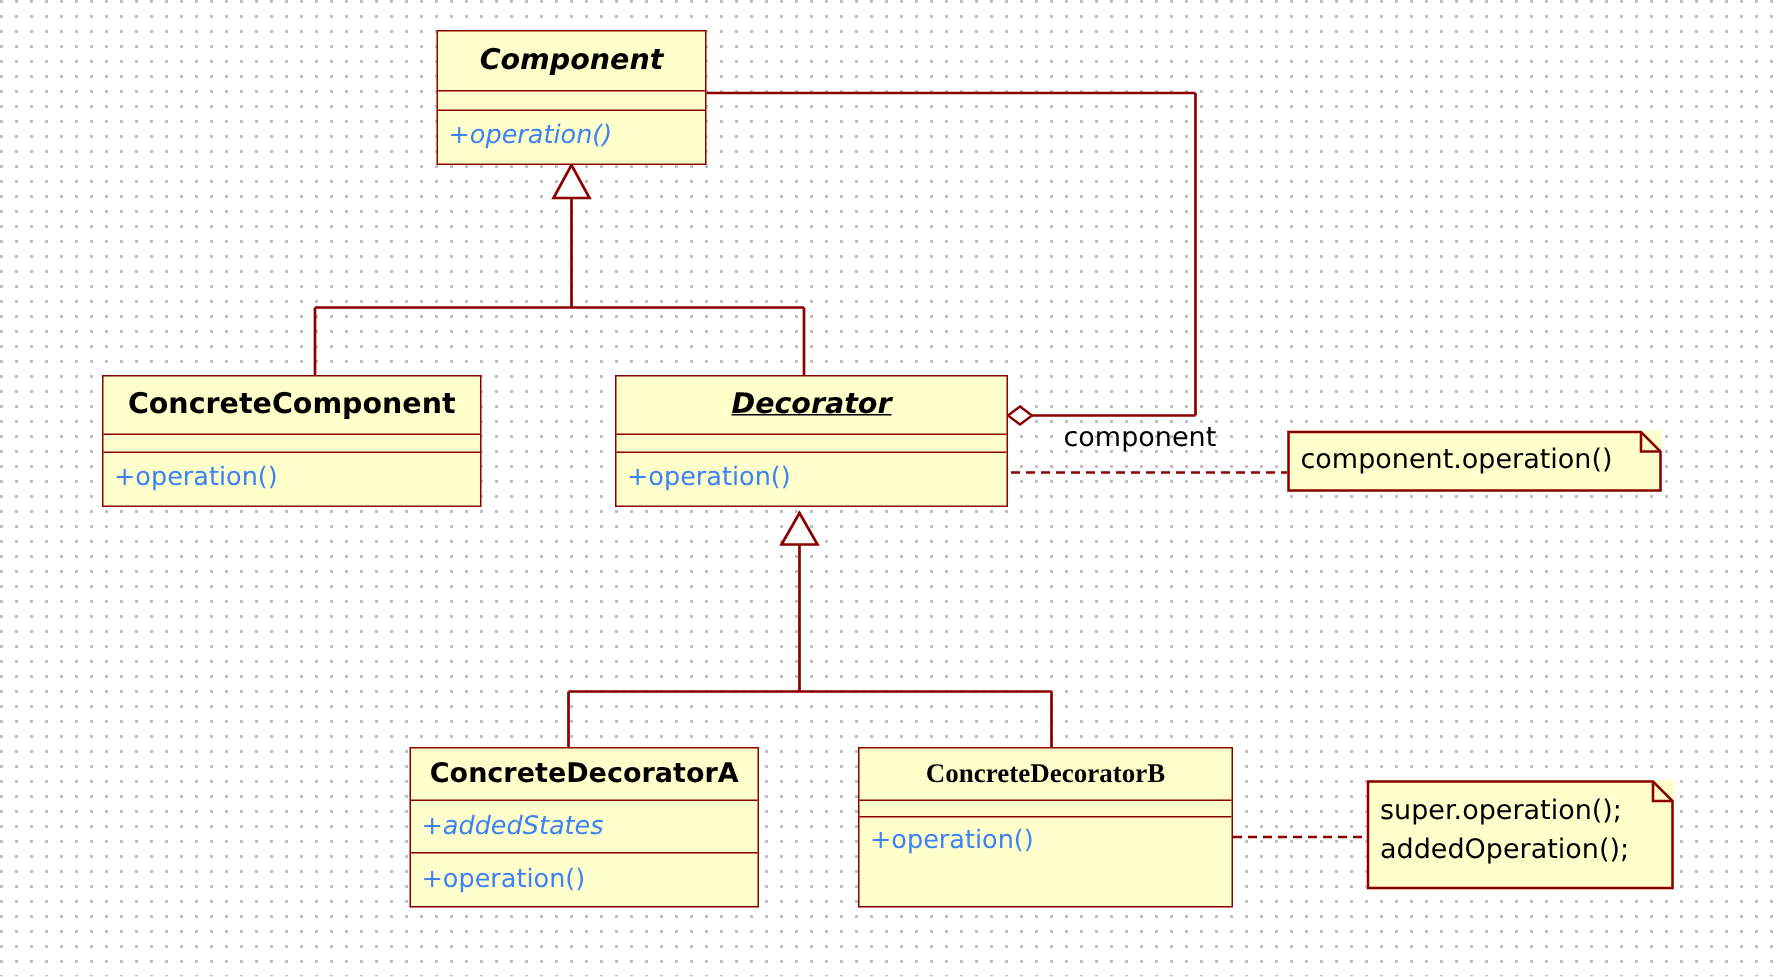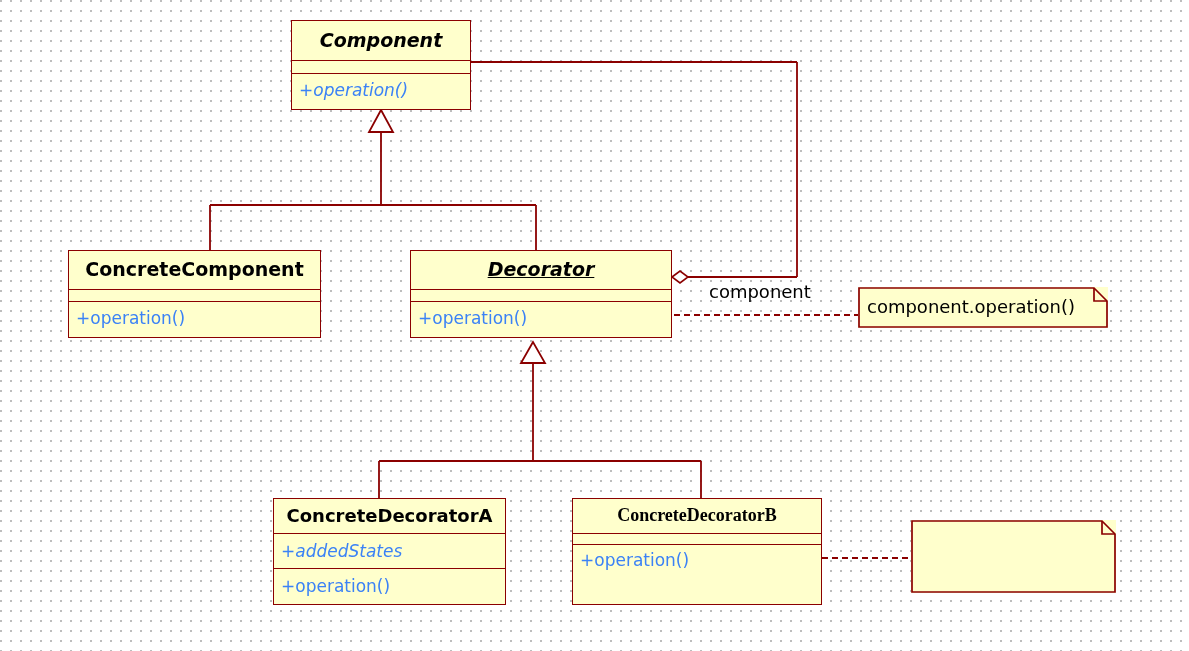--- a/index.html
+++ b/index.html
@@ -164,15 +164,19 @@
     <div class="note-text" style="font-size:18px; line-height:28px;">
       <div class="mline">component.operation()</div>
     </div>
   </div>
 
   <div class="note" style="left:911px; top:520px; width:205px; height:73px;">
     <svg width="205" height="73" viewBox="0 0 205 73">
       <path d="M1,1 L191,1 L204,14 L204,72 L1,72 Z" fill="#ffffcc" stroke="#8b0000" stroke-width="1.7"></path>
       <path d="M191,1 L191,14 L204,14" fill="none" stroke="#8b0000" stroke-width="1.7"></path>
     </svg>
+    <div class="note-text" style="font-size:18px; line-height:26px; padding-top:8px;">
+      <div class="mline">super.operation();</div>
+      <div class="mline">addedOperation();</div>
+    </div>
   </div>
 
 </div>
 
 </body></html>

